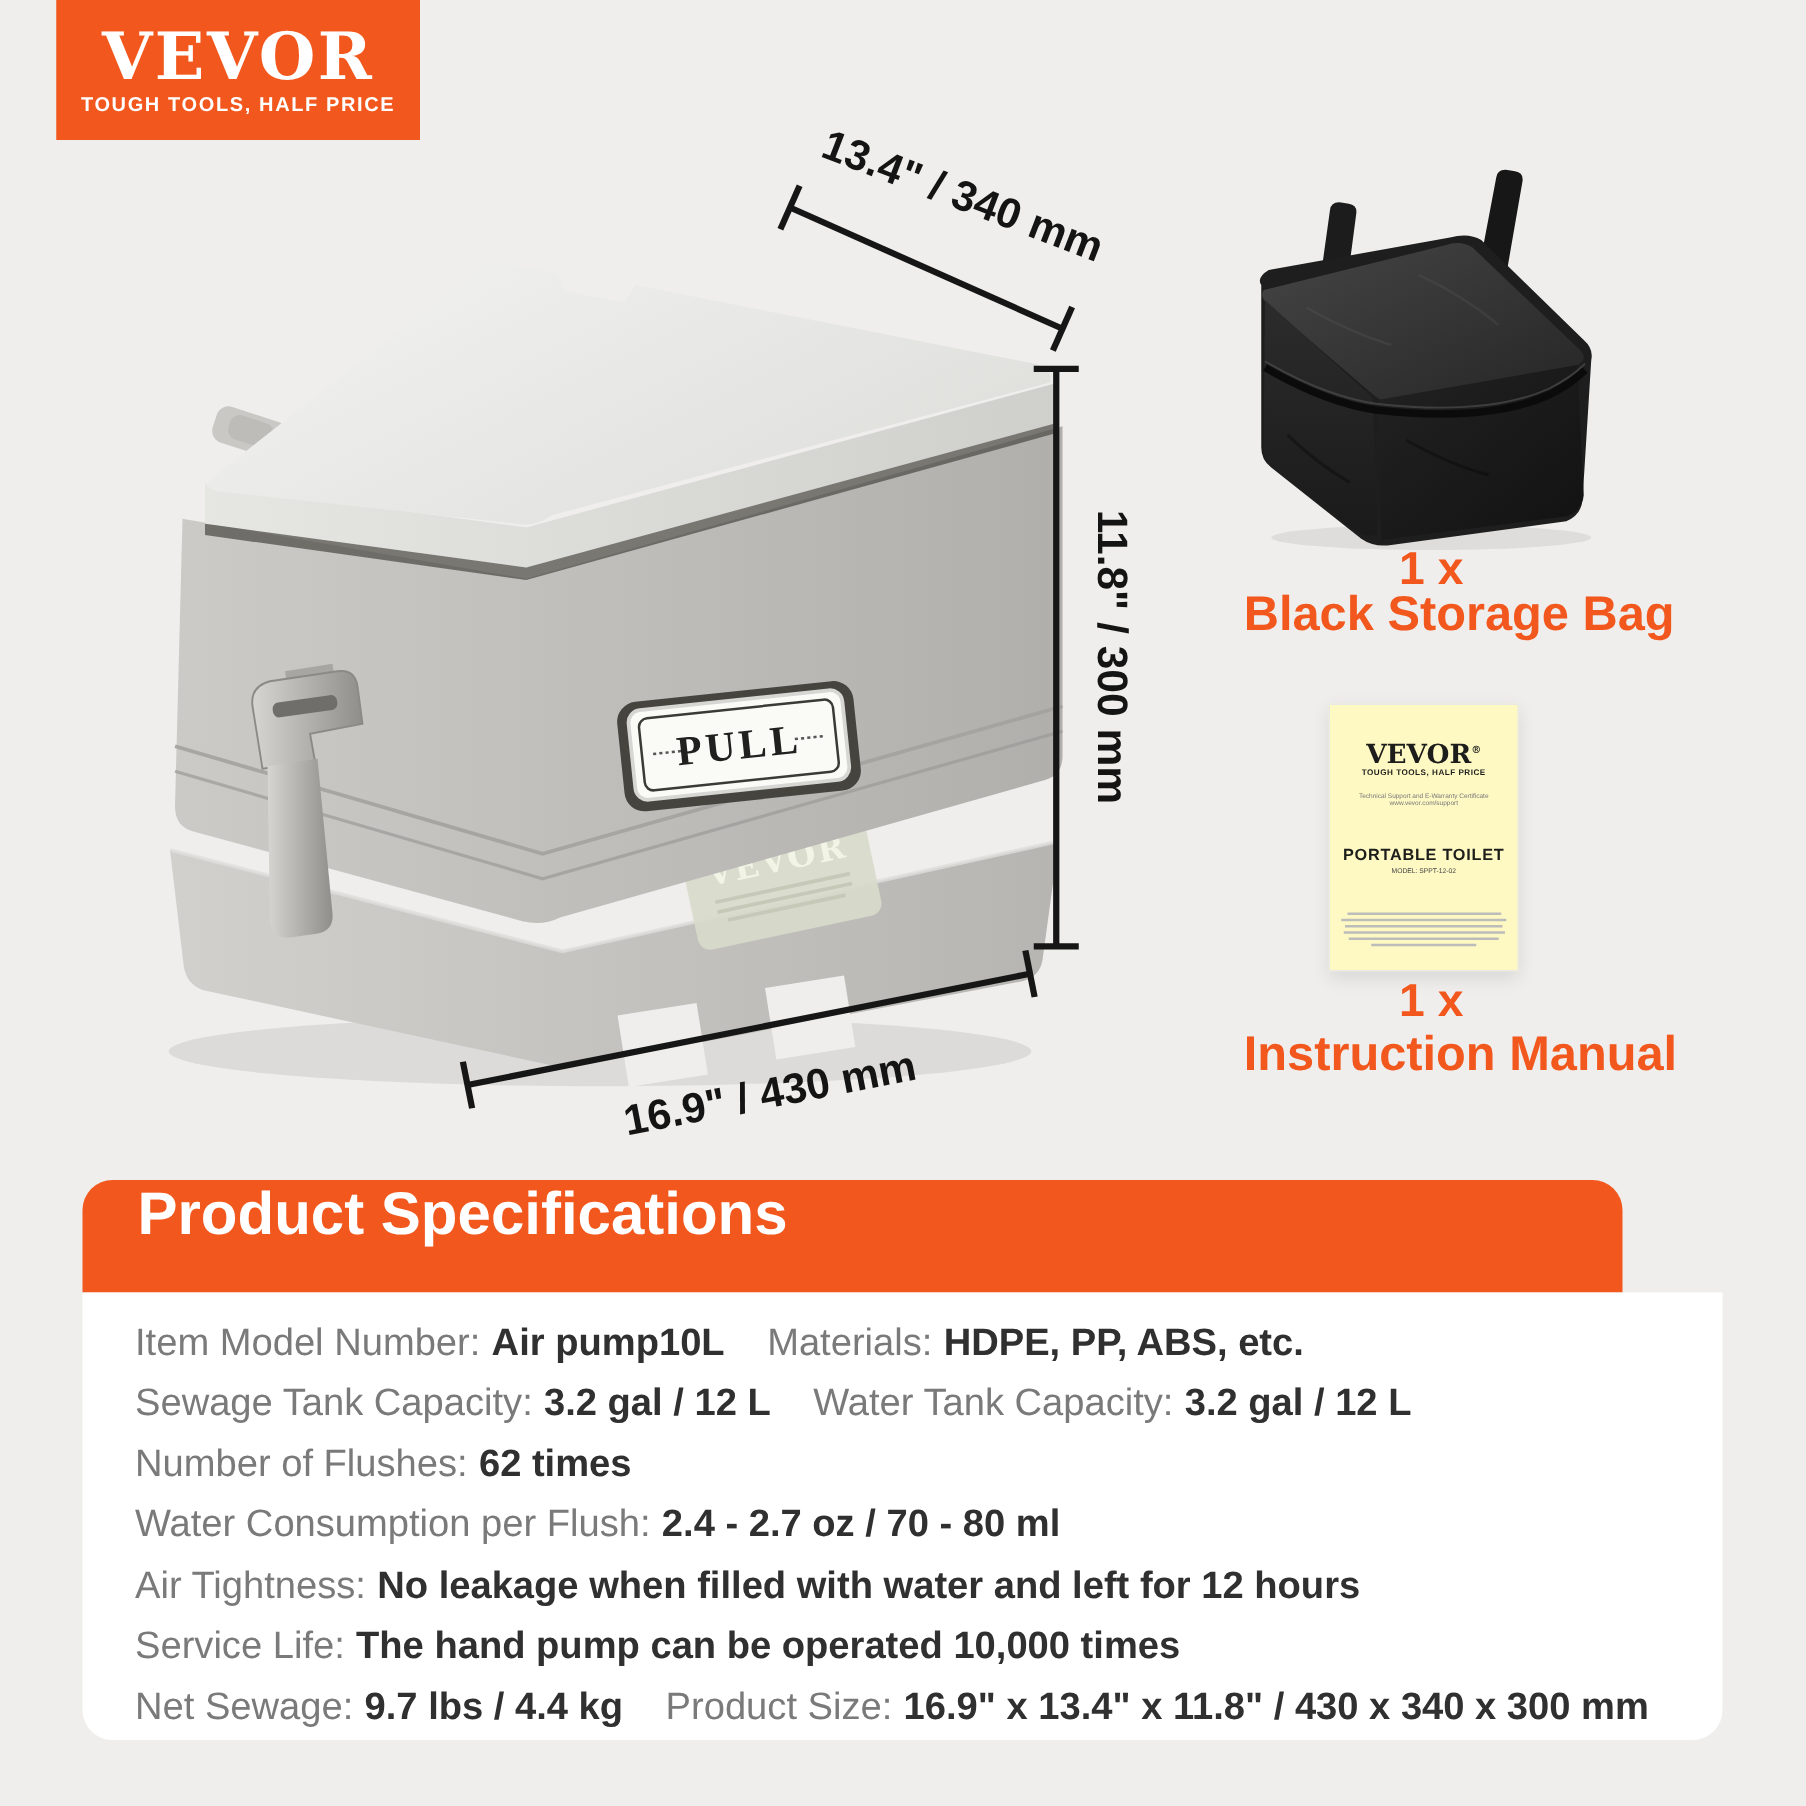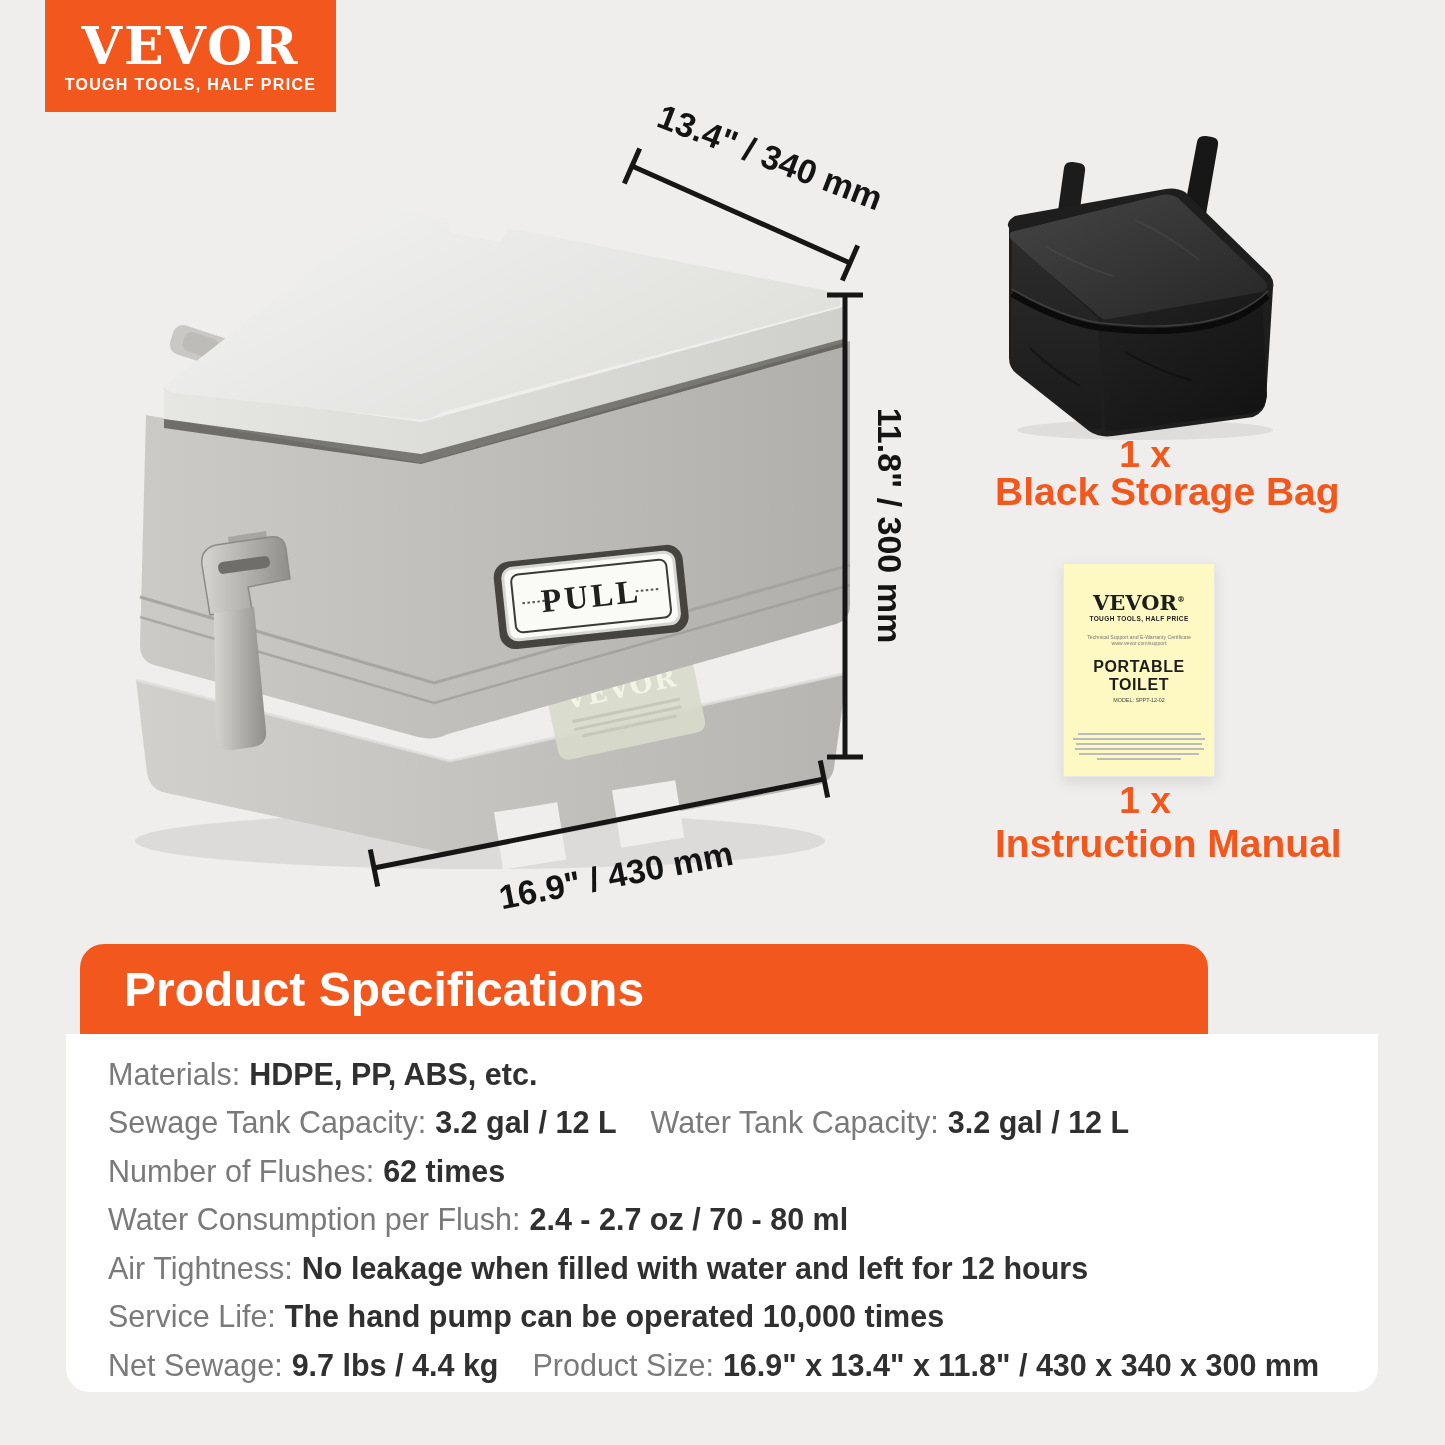--- a/index.html
+++ b/index.html
@@ -28,27 +28,27 @@
   .man-qty{left:1020px;top:780px;width:250px;font-size:37px;}
   .man-name{left:995px;top:822px;width:300px;font-size:39px;}
   
   .manual{position:absolute;left:1063px;top:563px;width:150px;height:212px;background:#fef9c3;
           z-index:1;box-shadow:0 5px 14px rgba(0,0,0,.10);border:1px solid #e8e8e6;
           text-align:center;color:#1d1d1b;}
   .m-brand{font-family:"DejaVu Serif",serif;font-weight:bold;font-size:21px;margin-top:24px;line-height:22px;}
   .m-brand sup{font-size:8px;}
   .m-tag{font-weight:bold;font-size:6.5px;letter-spacing:.4px;margin-top:1px;}
   .m-support{font-size:5.2px;color:#777;margin-top:12px;}
-  .m-title{font-weight:bold;font-size:16px;letter-spacing:.6px;margin-top:12px;}
+  .m-title{font-weight:bold;font-size:13px;letter-spacing:.6px;margin-top:30px;}
   .m-model{font-size:5.4px;color:#444;margin-top:3px;}
   .m-lines{margin-top:30px;}
   .m-lines div{height:2.4px;background:#bcbcba;margin:2.6px auto 0 auto;}
   
-  .spec-header{position:absolute;left:66px;top:944px;width:1128px;height:90px;z-index:1;
-               background:#f2581d;border-radius:24px 24px 0 0;display:flex;align-items:center;margin-left:14px;}
+  .spec-header{position:absolute;left:66px;top:944px;width:1232px;height:90px;z-index:1;
+               background:#f2581d;border-radius:24px 24px 0 0;display:flex;align-items:flex-start;}
   .spec-title{color:#fff;font-weight:bold;font-size:48px;padding-left:44px;}
   .spec-body{position:absolute;left:66px;top:1034px;width:1312px;height:358px;z-index:1;
              background:#fff;border-radius:0 0 24px 24px;padding:16px 0 0 42px;box-sizing:border-box;}
   .spec-row{height:48.5px;display:flex;align-items:center;font-size:30.5px;white-space:nowrap;}
   .pair{margin-right:34px;}
   .sl{color:#7a7a7a;margin-right:9px;}
   .sv{color:#303030;font-weight:bold;}
 </style>
 </head>
 <body>
@@ -202,20 +202,21 @@
   </div>
 
   <div class="cap man-qty">1 x</div>
   <div class="cap man-name">Instruction Manual</div>
 
   <div class="spec-header">
     <div class="spec-title">Product Specifications</div>
   </div>
   <div class="spec-body">
     <div class="spec-row">
+      <span class="pair"><span class="sl">Item Model Number:</span><span class="sv">Air pump10L</span></span>
       <span class="pair"><span class="sl">Materials:</span><span class="sv">HDPE, PP, ABS, etc.</span></span>
     </div>
     <div class="spec-row">
       <span class="pair"><span class="sl">Sewage Tank Capacity:</span><span class="sv">3.2 gal / 12 L</span></span>
       <span class="pair"><span class="sl">Water Tank Capacity:</span><span class="sv">3.2 gal / 12 L</span></span>
     </div>
     <div class="spec-row">
       <span class="pair"><span class="sl">Number of Flushes:</span><span class="sv">62 times</span></span>
     </div>
     <div class="spec-row">

